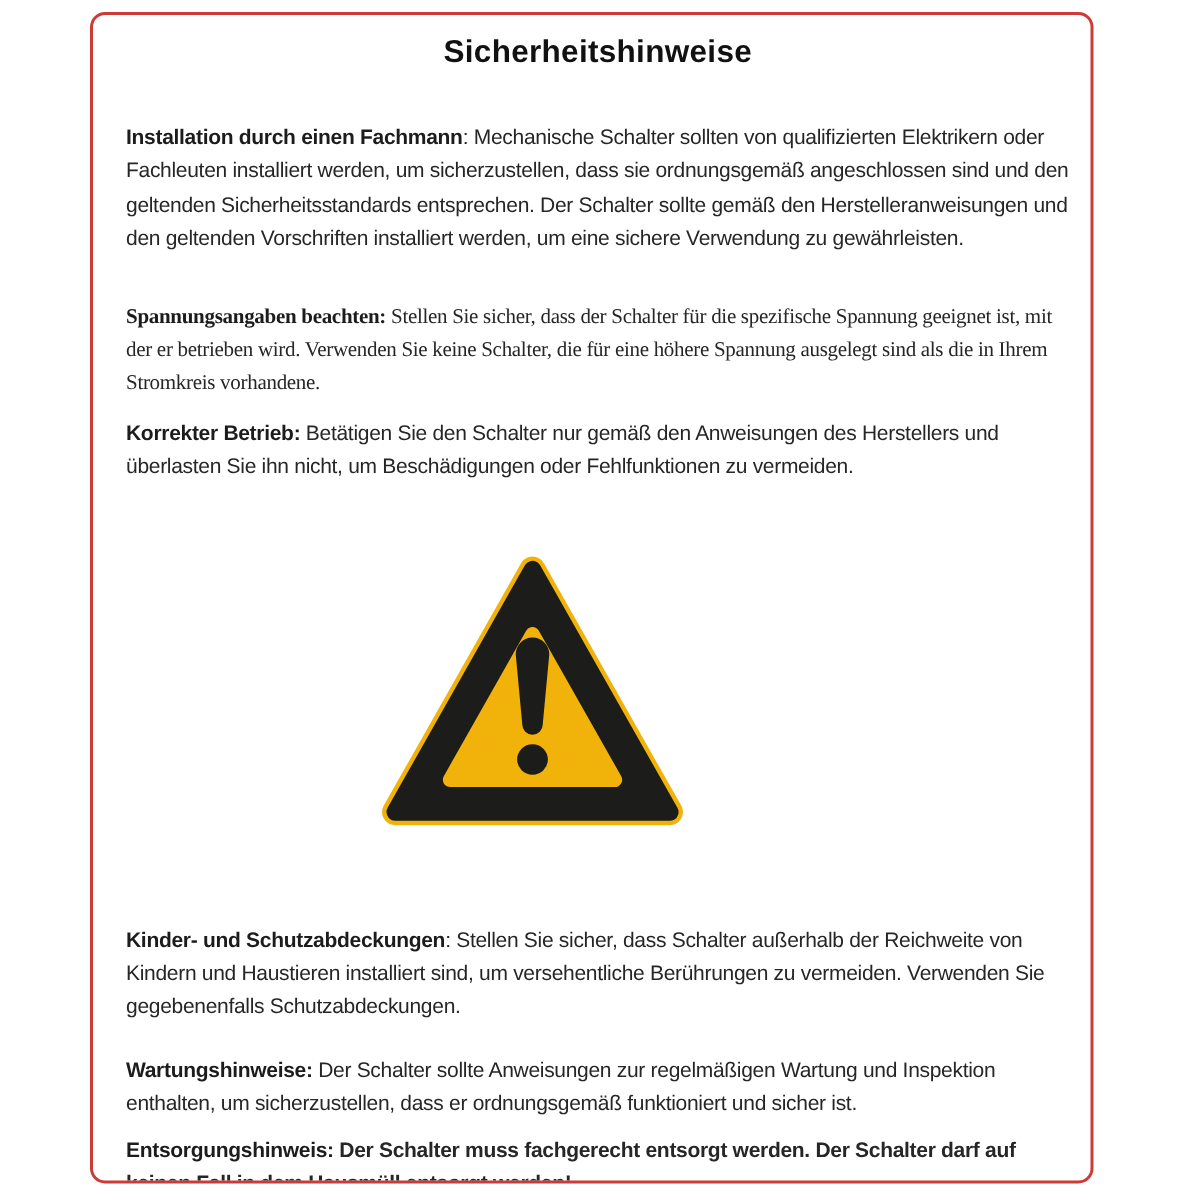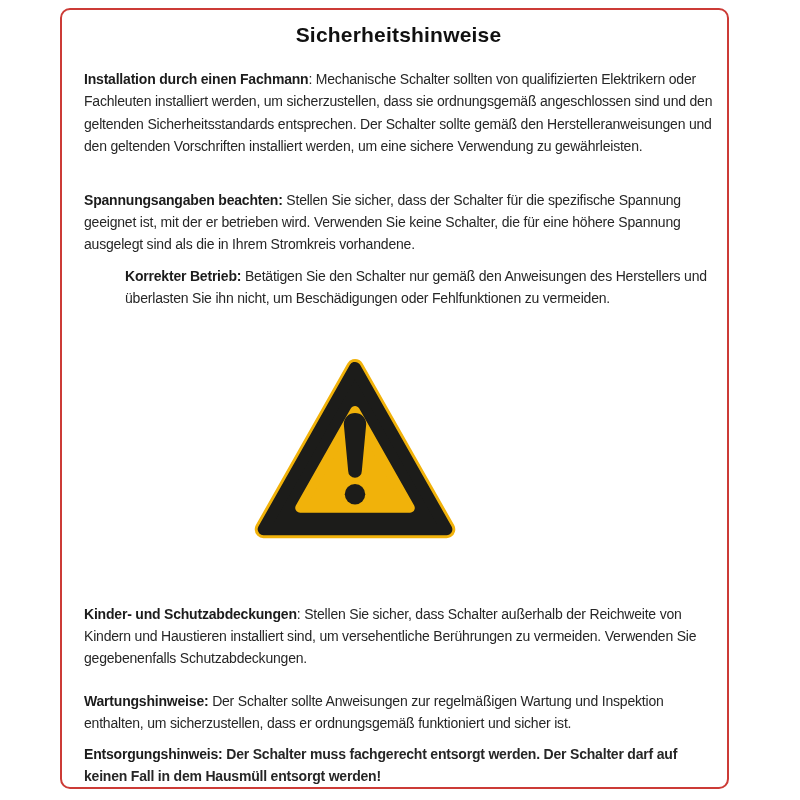--- a/index.html
+++ b/index.html
@@ -40,23 +40,23 @@
     letter-spacing: 0.2px;
   }
   .para {
     margin: 0;
     font-size: 14px;
     line-height: 22.4px;
     color: #262626;
     letter-spacing: -0.2px;
   }
   .para strong { color: #1c1c1c; }
-  .p1 { margin-top: 20px; }
-  .p2 { margin-top: 31px; }
-  .p3 { margin-top: 9px; margin-left: 41px; }
+  .p1 { margin-top: 32px; }
+  .p2 { margin-top: 31px; font-family: Liberation Serif, serif; }
+  .p3 { margin-top: 9px; }
   .p4 { margin-top: 60px; }
   .p5 { margin-top: 20px; }
   .p6 { margin-top: 8px; font-weight: bold; }
   .sign-figure {
     margin: 48px 0 0 166px;
     width: 210px;
     height: 185px;
     line-height: 0;
   }
 </style>

